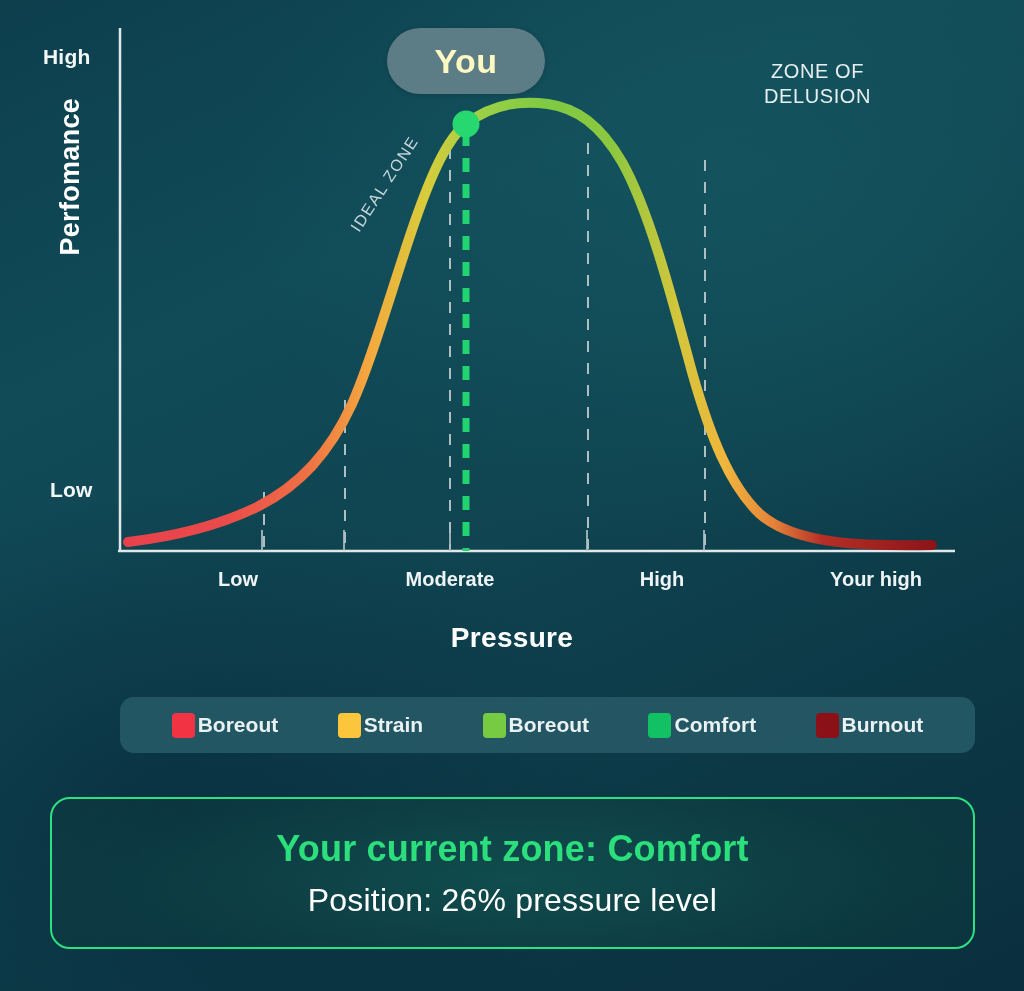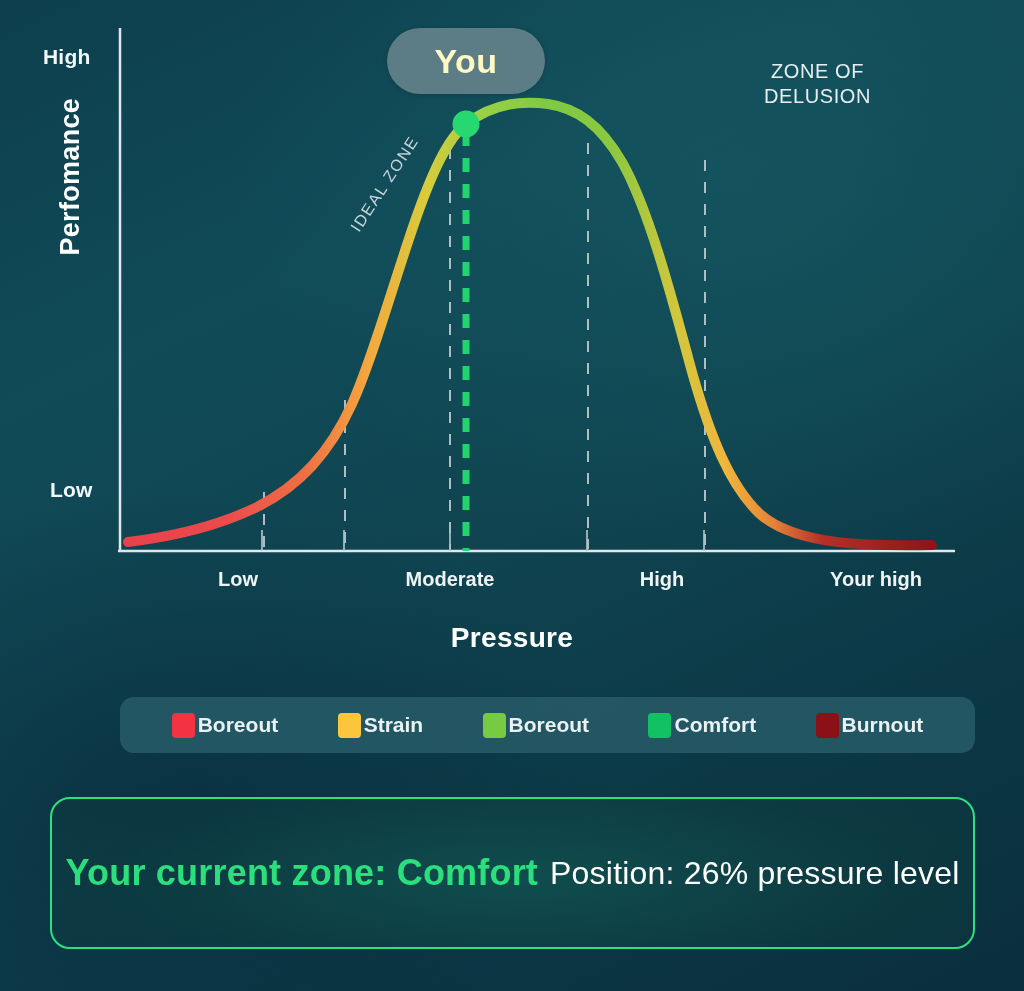--- a/index.html
+++ b/index.html
@@ -172,21 +172,21 @@
   
   .callout {
     position: absolute;
     left: 50px; top: 797px;
     width: 925px; height: 152px;
     border: 2px solid #2ee07f;
     border-radius: 20px;
     background:
       radial-gradient(ellipse 80% 120% at 50% 55%, rgba(20,96,84,0.55) 0%, rgba(14,64,62,0.38) 55%, rgba(11,48,56,0.25) 100%);
     display: flex;
-    flex-direction: row;
+    flex-direction: column;
     align-items: center;
     justify-content: center;
     gap: 12px;
   }
   .callout-zone {
     font-size: 36px;
     font-weight: bold;
     color: #2be07c;
     letter-spacing: 0.2px;
   }

